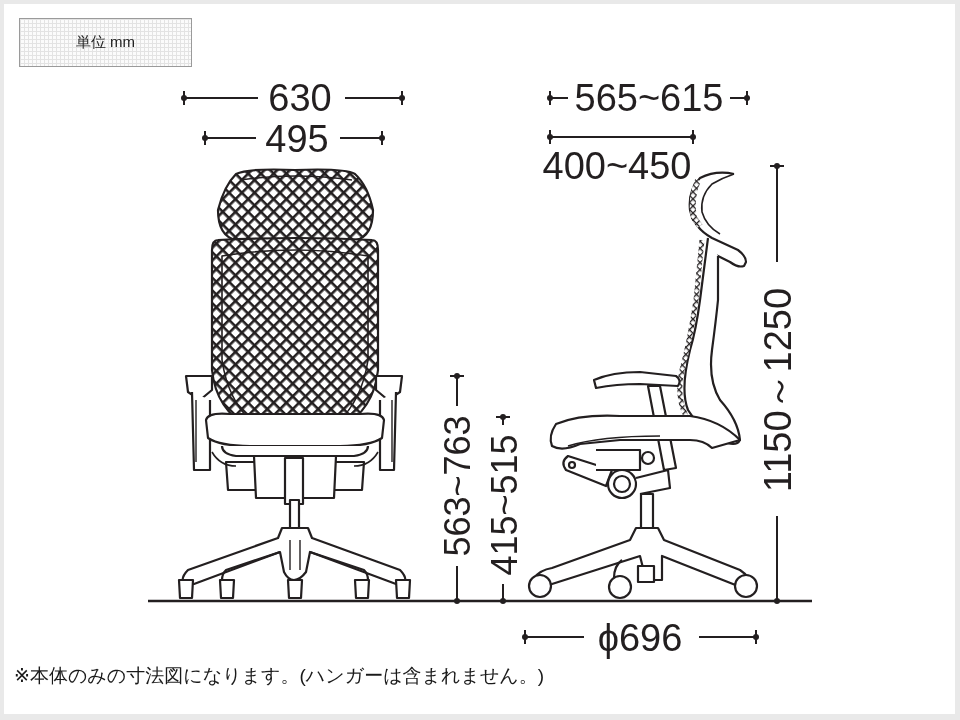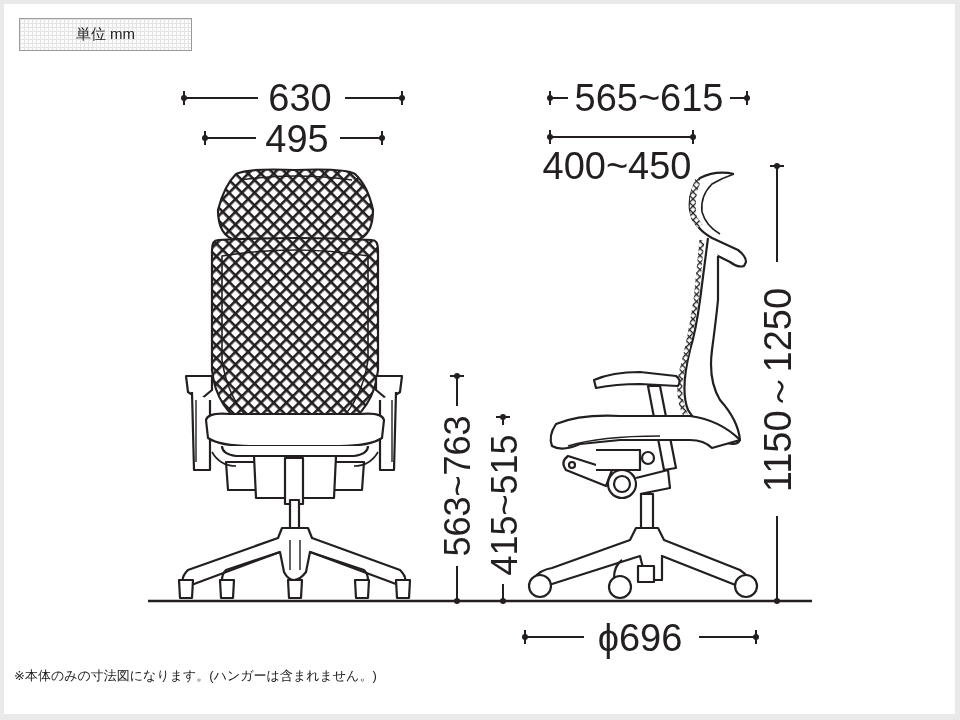--- a/index.html
+++ b/index.html
@@ -9,34 +9,34 @@
     font-family: "Liberation Sans", "DejaVu Sans", sans-serif;
     overflow: hidden;
   }
   .frame {
     position: absolute; left: 4px; top: 4px;
     width: 951px; height: 710px;
     background: #ffffff;
   }
   .unit-badge {
     position: absolute; left: 19px; top: 18px;
-    width: 173px; height: 33px;
+    width: 173px; height: 49px;
     border: 1px solid #9a9a9a;
     background-color: #fbfbfb;
     background-image:
       linear-gradient(#e3e3e3 1px, transparent 1px),
       linear-gradient(90deg, #e3e3e3 1px, transparent 1px);
     background-size: 4px 4px;
     display: flex; align-items: center; justify-content: center;
     font-size: 15px; color: #222;
     box-sizing: border-box;
   }
   .notes {
     position: absolute; left: 14px; top: 665px;
-    font-size: 13px; line-height: 21px; color: #1a1a1a;
+    font-size: 19px; line-height: 21px; color: #1a1a1a;
   }
   .notes div { white-space: nowrap; }
   svg.drawing { position: absolute; left: 0; top: 0; }
   .dim-text {
     font-family: "Liberation Sans", "DejaVu Sans", sans-serif;
     fill: #231f20;
     font-weight: 400;
   }
 </style>
 </head>

